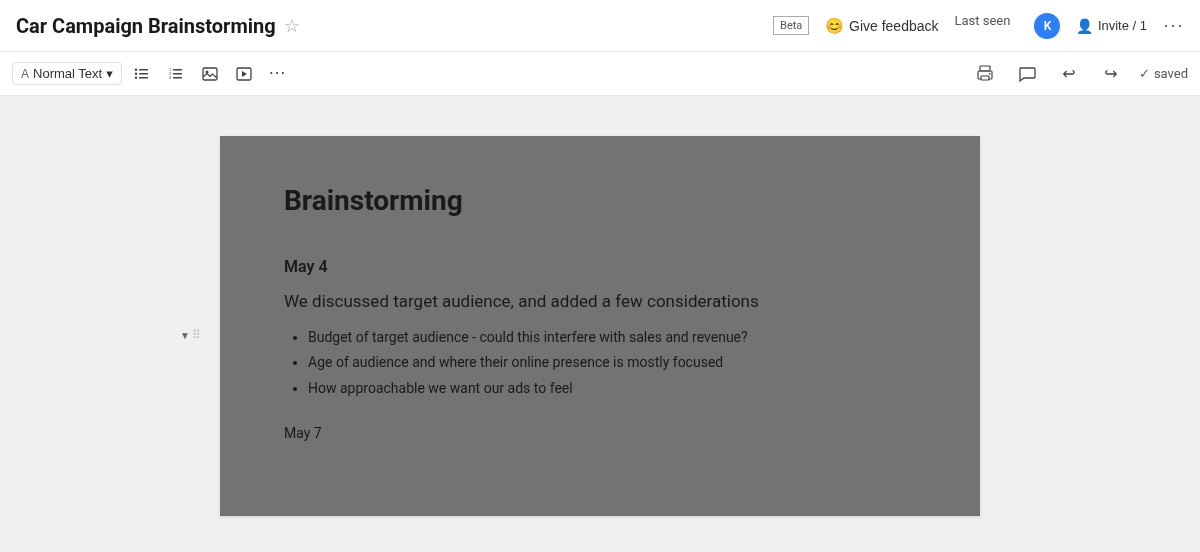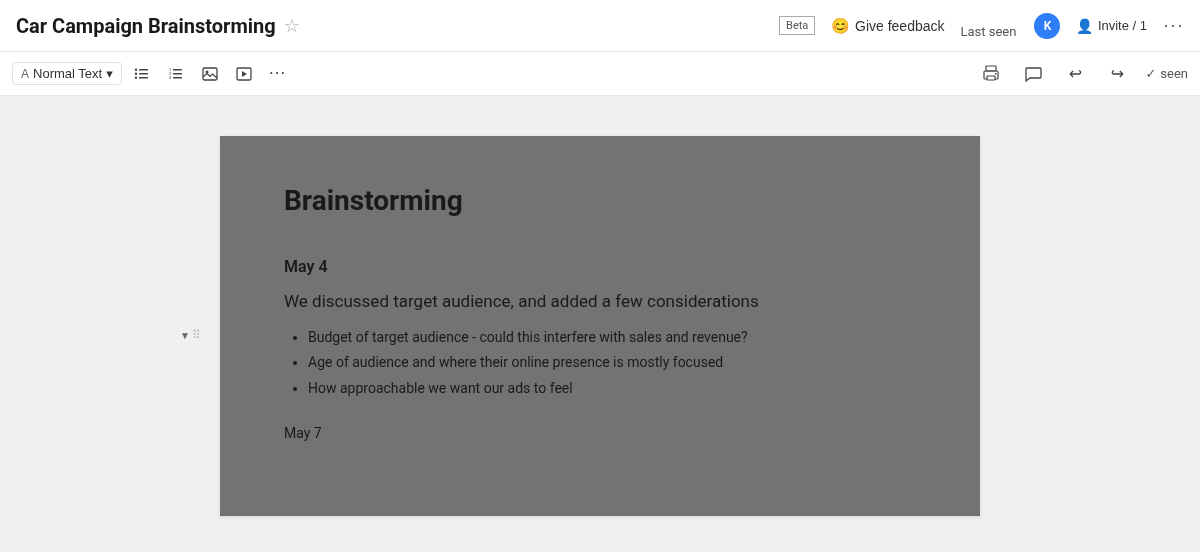--- a/index.html
+++ b/index.html
@@ -52,22 +52,22 @@
       align-items: center;
       gap: 5px;
       font-size: 14px;
       color: #333;
       cursor: pointer;
       background: none;
       border: none;
     }
     .last-seen {
       display: flex;
-      align-items: flex-end;
-      gap: 18px;
+      align-items: flex-start;
+      gap: 24px;
       font-size: 13px;
       color: #555;
     }
     .avatar {
       width: 26px;
       height: 26px;
       border-radius: 50%;
       background: #2d7ef7;
       color: #fff;
       display: flex;
@@ -308,21 +308,21 @@
     </div>
     <div class="toolbar-icon">
       <svg width="18" height="18" viewBox="0 0 18 18" fill="none">
         <path d="M2 3h14a1 1 0 011 1v8a1 1 0 01-1 1H6l-4 3V4a1 1 0 011-1z" stroke="#444" stroke-width="1.3" fill="none"></path>
       </svg>
     </div>
     <div class="toolbar-icon" style="font-size:16px; color:#444;">↩</div>
     <div class="toolbar-icon" style="font-size:16px; color:#444;">↪</div>
     <div class="saved-label">
       <span class="saved-check">✓</span>
-      <span>seen</span>
+      <span>saved</span>
     </div>
   </div>
 </div>
 
 <div class="main">
   <div class="doc-container">
 
     <div class="row-controls">
       <span class="collapse-arrow">▼</span>
       <span class="drag-handle">⠿</span>

